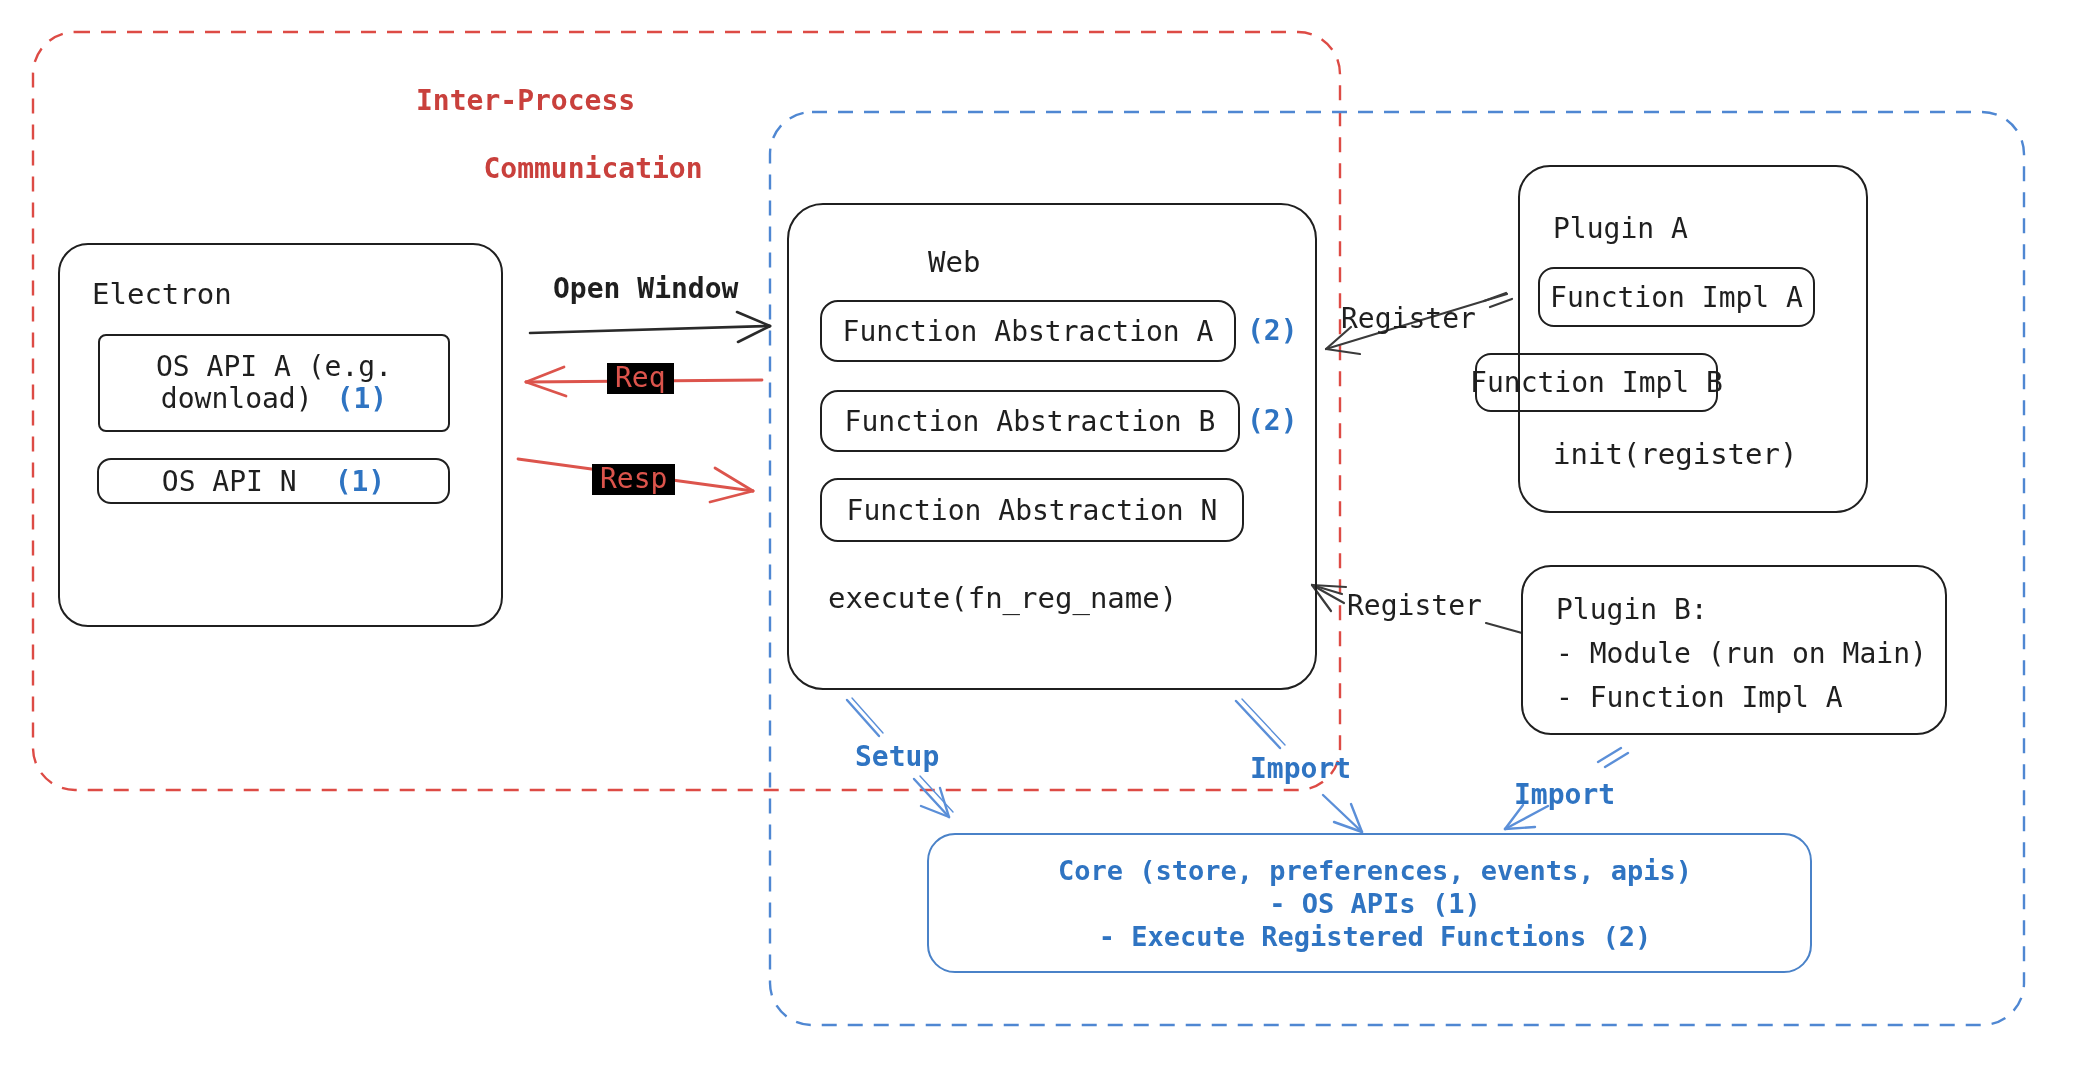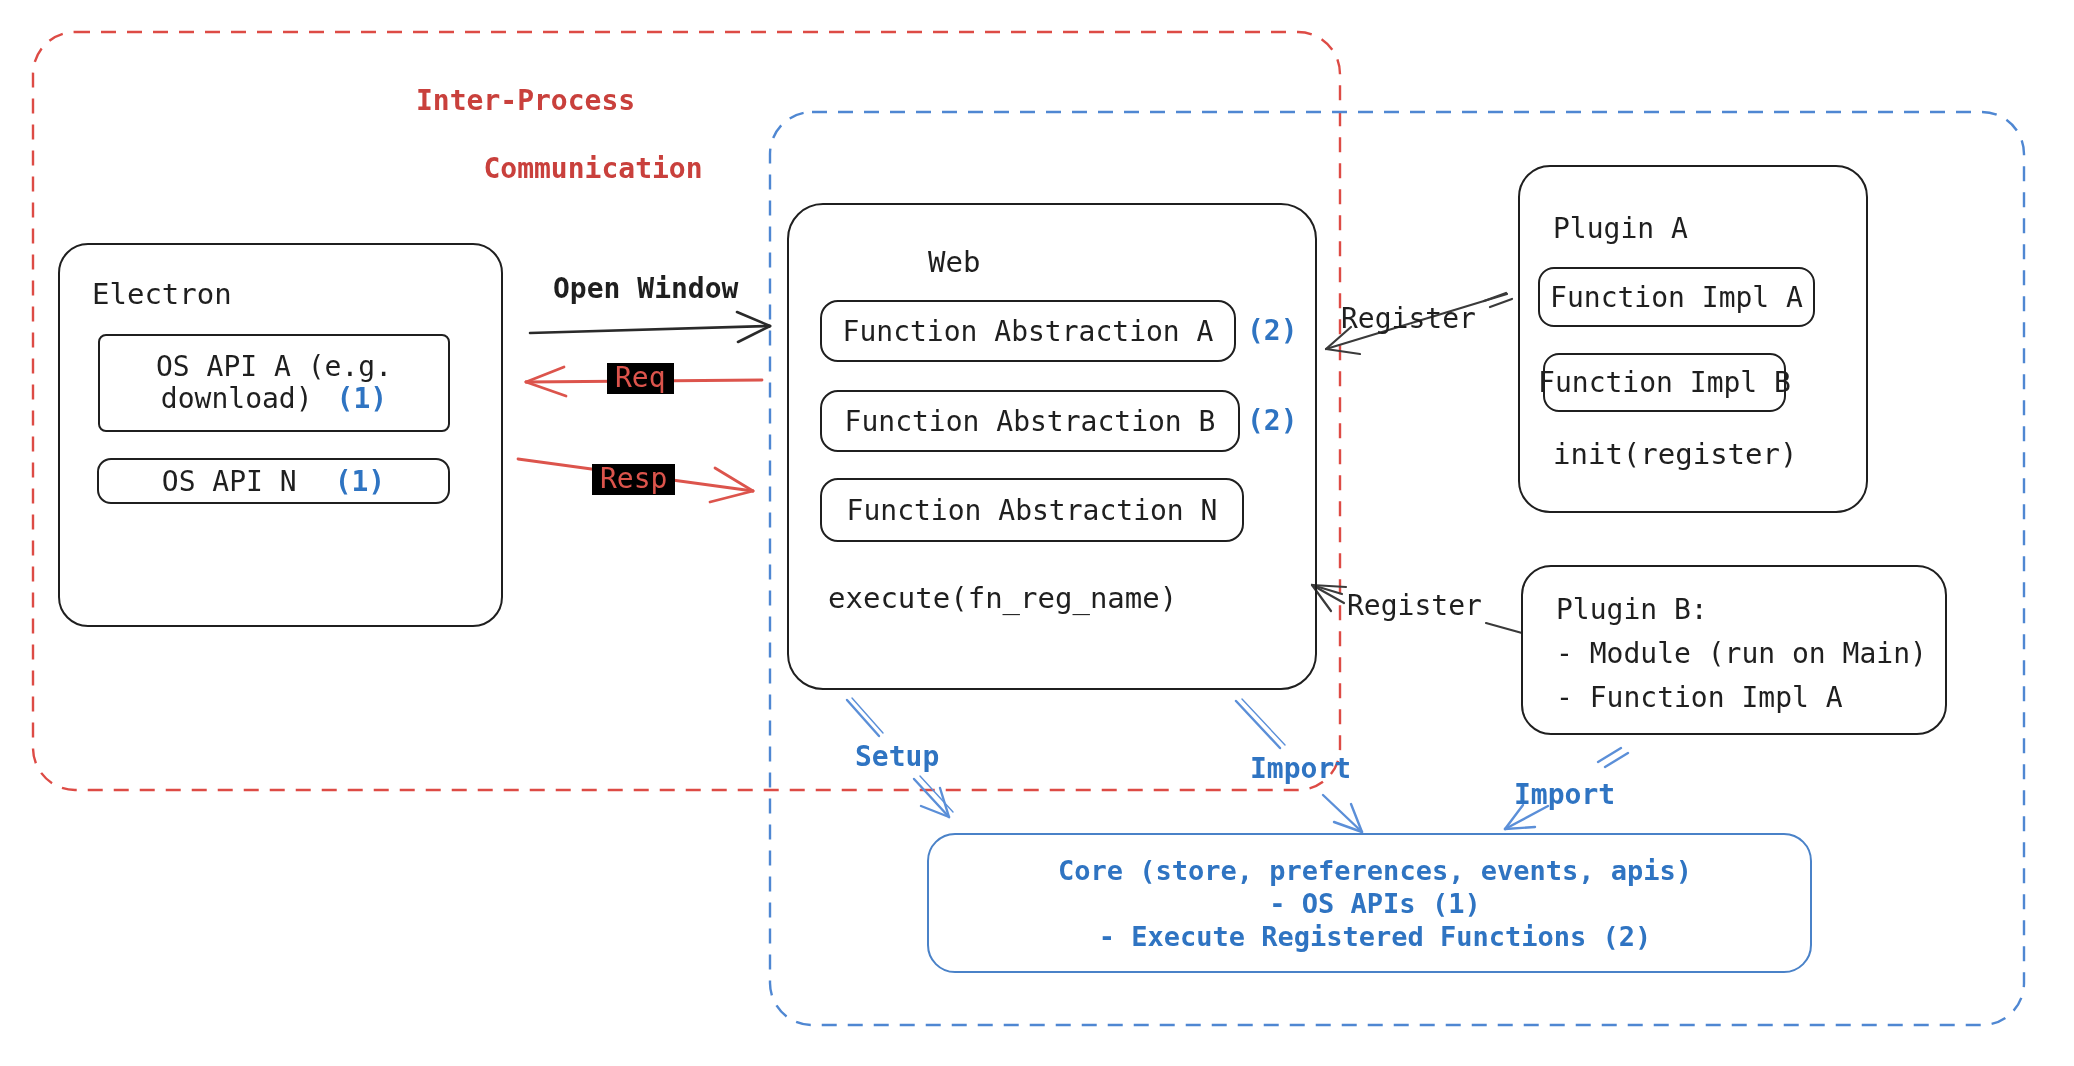--- a/index.html
+++ b/index.html
@@ -146,21 +146,21 @@
   <div class="lbl" style="left:828px;top:583px;font-size:29px;">execute(fn_reg_name)</div>
 
   <div class="lbl" style="left:1341px;top:304px;">Register</div>
   <div class="lbl" style="left:1347px;top:591px;">Register</div>
 
   <div class="sketchbox" style="left:1518px;top:165px;width:350px;height:348px;border-radius:32px;"></div>
   <div class="lbl" style="left:1553px;top:214px;">Plugin A</div>
   <div class="innerbox" style="left:1538px;top:267px;width:277px;height:60px;border-radius:16px;">
     <span class="boxtext">Function Impl A</span>
   </div>
-  <div class="innerbox" style="left:1543px;top:353px;width:243px;height:59px;border-radius:16px;">
+  <div class="innerbox" style="left:1475px;top:353px;width:243px;height:59px;border-radius:16px;">
     <span class="boxtext">Function Impl B</span>
   </div>
   <div class="lbl" style="left:1553px;top:439px;font-size:29px;">init(register)</div>
 
   <div class="sketchbox" style="left:1521px;top:565px;width:426px;height:170px;border-radius:30px;"></div>
   <div class="abs pluginb-lines" style="left:1556px;top:588px;">
     <div class="lbl-line">Plugin B:</div>
     <div class="lbl-line">- Module (run on Main)</div>
     <div class="lbl-line">- Function Impl A</div>
   </div>

